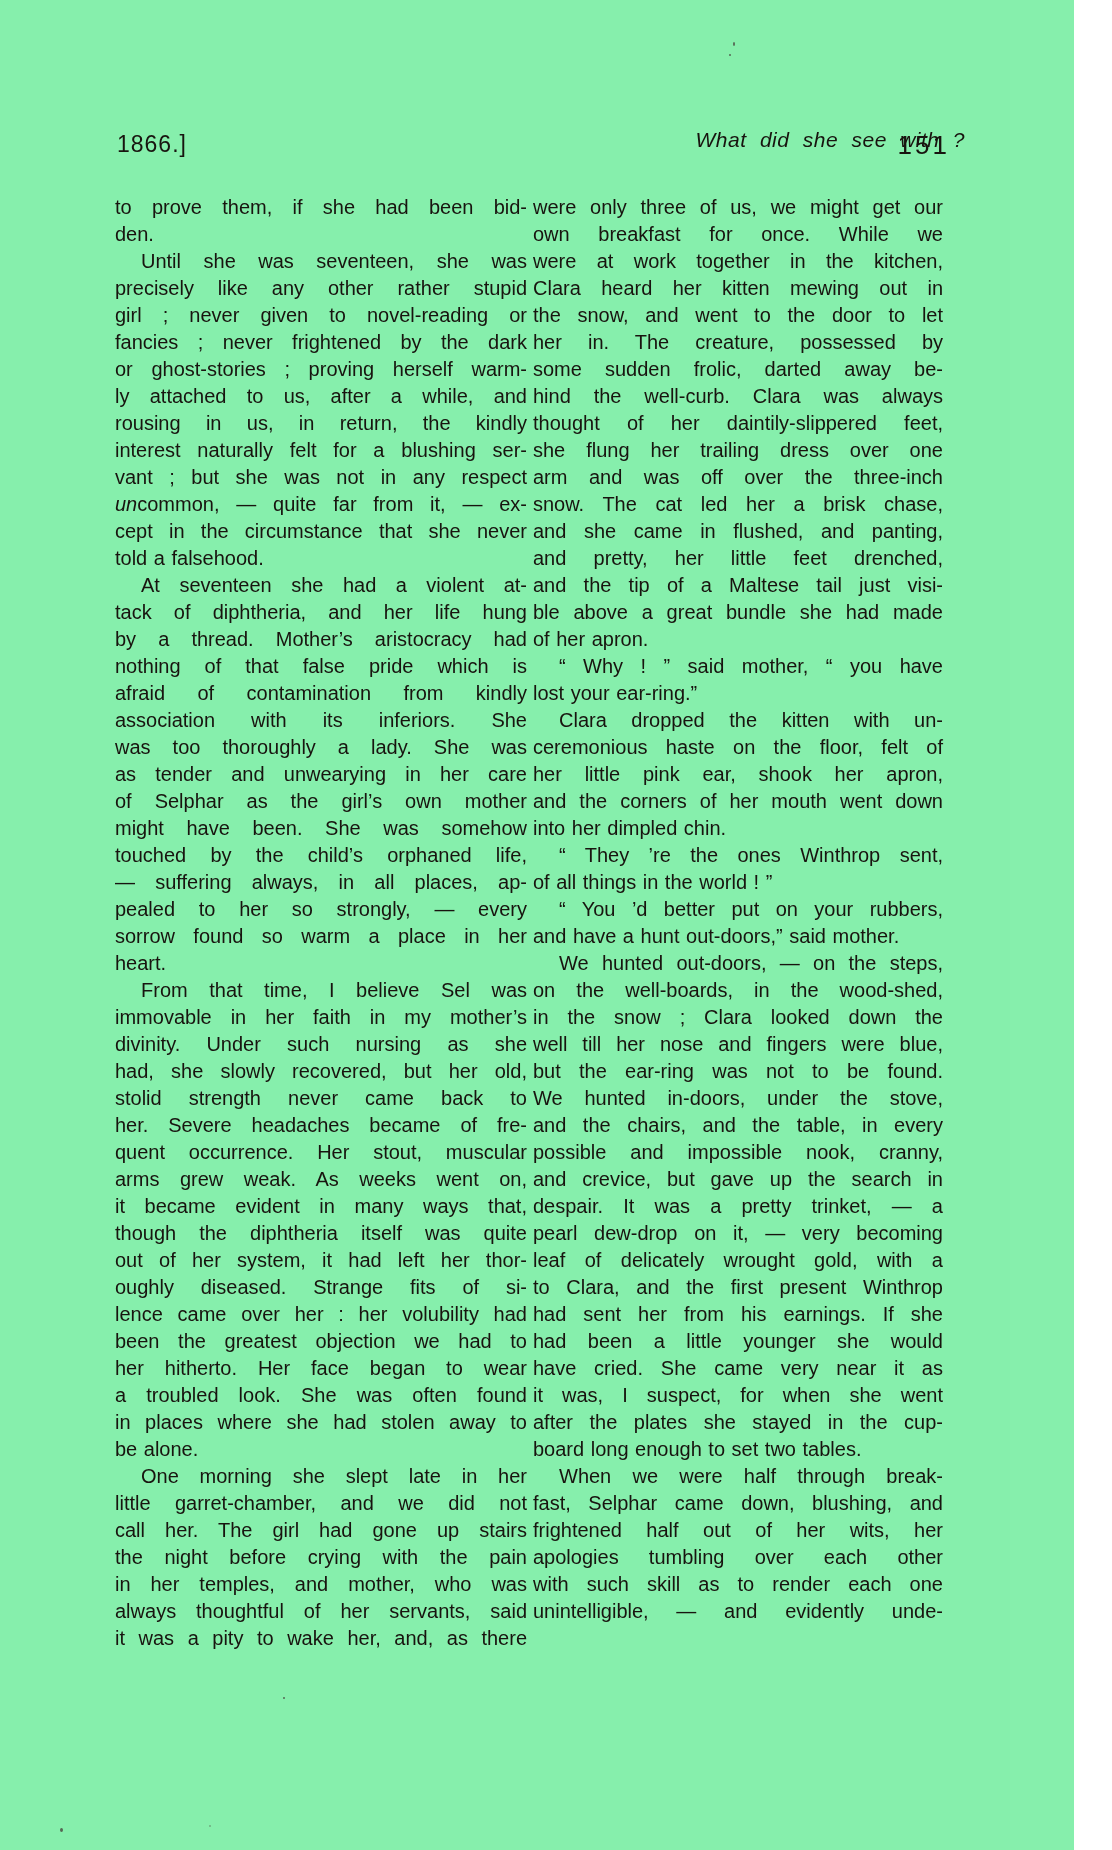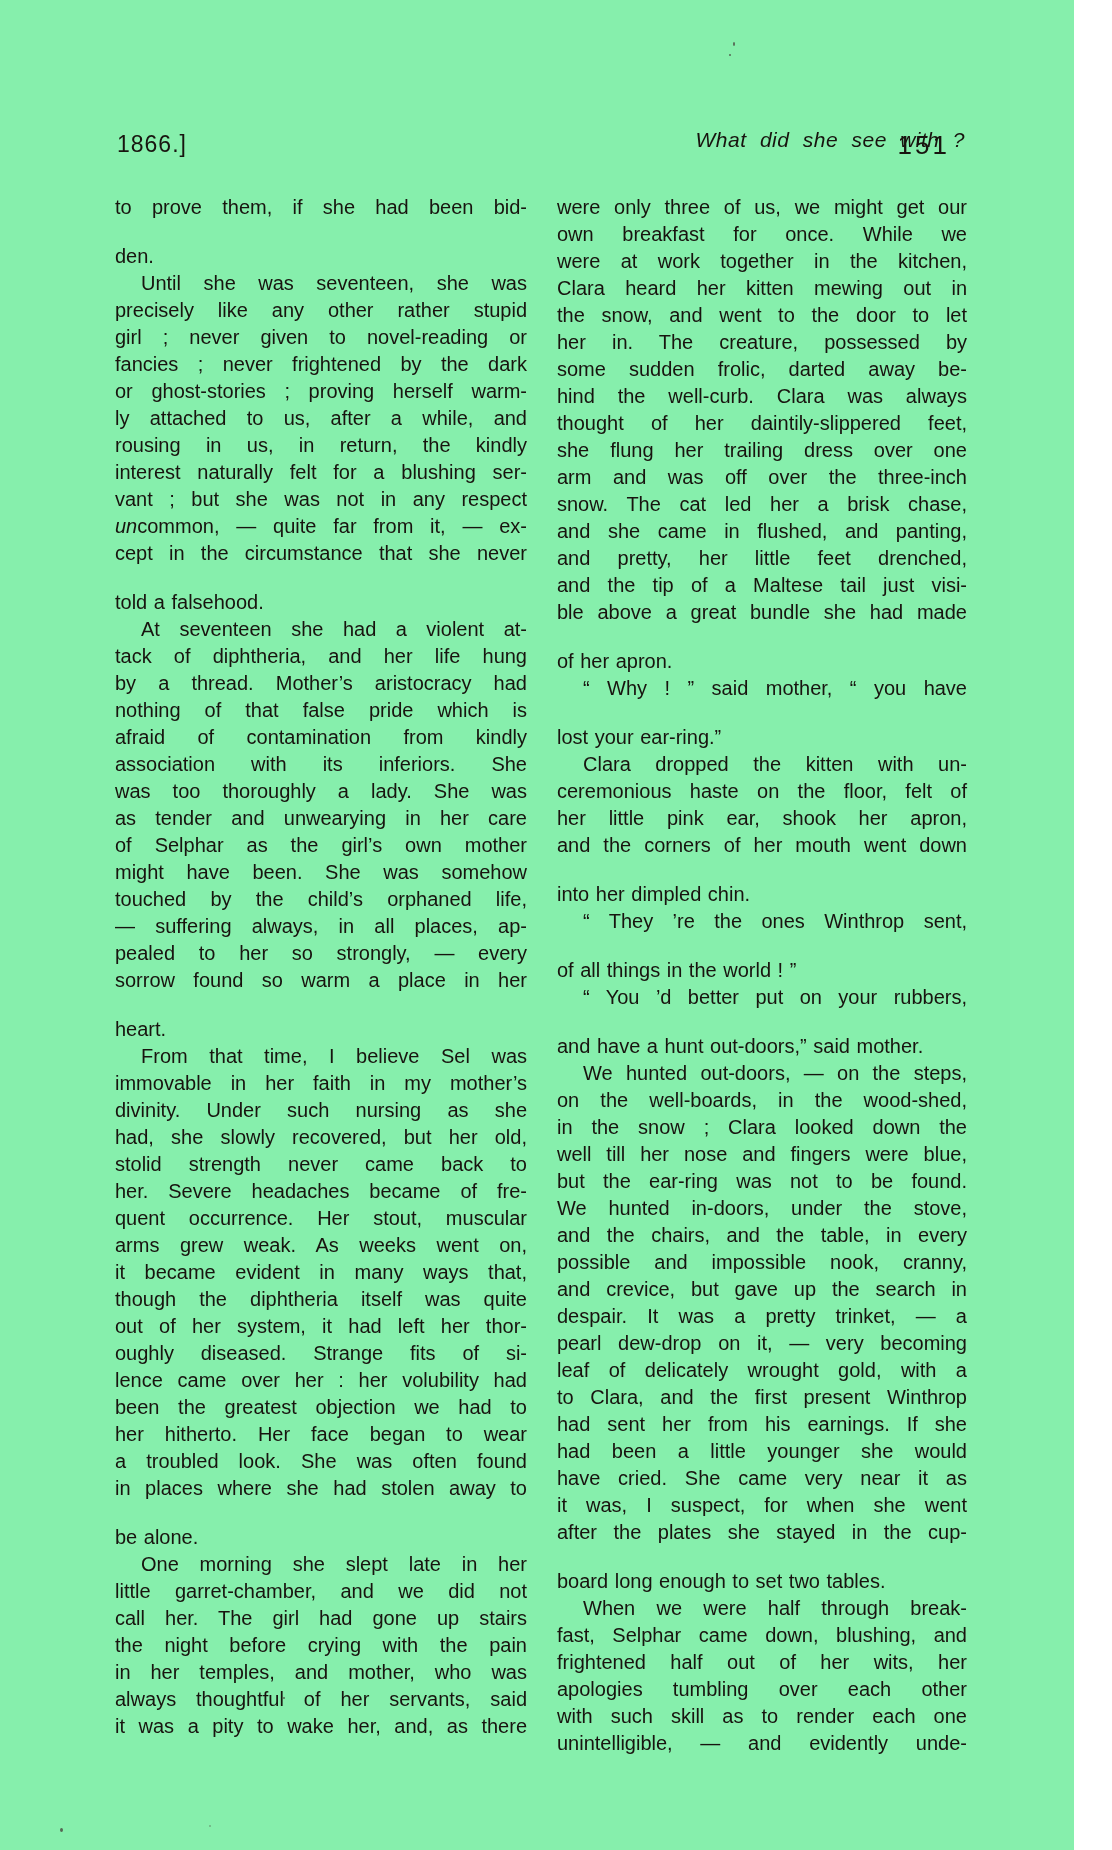--- a/index.html
+++ b/index.html
@@ -39,32 +39,31 @@
     font-size: 26px;
     letter-spacing: 3px;
   }
   .col {
     position: absolute;
     top: 194px;
     font-size: 20px;
     line-height: 27px;
   }
   .col-left  { left: 115px; width: 412px; }
-  .col-right { left: 557px; width: 410px; }
+  .col-right { left: 533px; width: 410px; }
   .line {
     text-align: justify;
     text-align-last: justify;
     word-spacing: 1px;
     height: 27px;
     overflow: visible;
   }
   .line.last {
     text-align: center;
     text-align-last: left;
-    margin-top: 22px;
   }
   .line.indent { text-indent: 26px; }
   .it { font-style: italic; }
   .speck {
     position: absolute;
     background: #4a463f;
     border-radius: 50%;
     opacity: 0.8;
   }
   .s1 { left: 733px; top: 42px;  width: 2px; height: 4px; }

